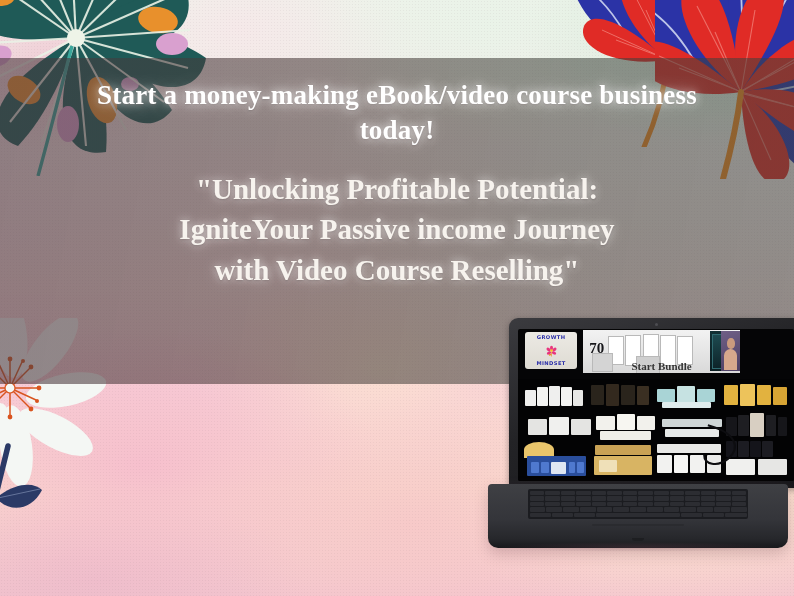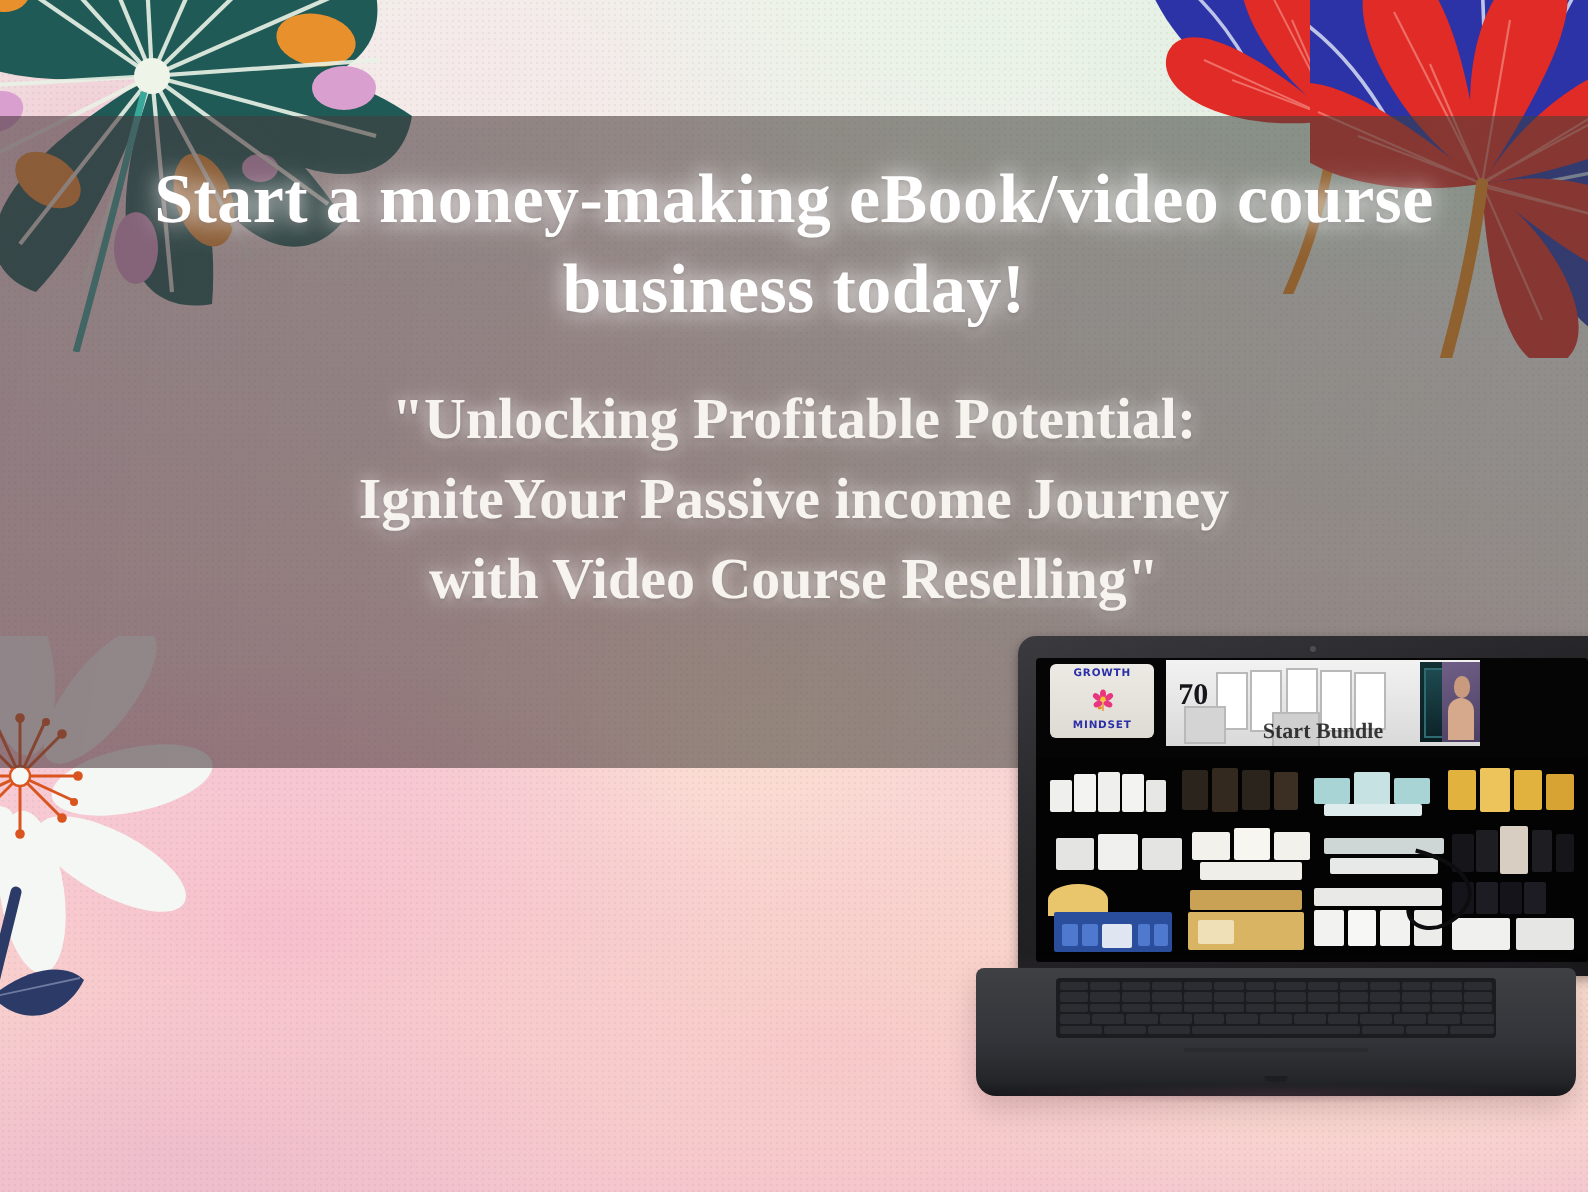--- a/index.html
+++ b/index.html
@@ -39,21 +39,21 @@
   .fl{position:absolute;pointer-events:none;}
   .fl-tl{left:-42px;top:-54px;width:250px;height:230px;}
   .fl-tr1{left:560px;top:-58px;width:215px;height:205px;}
   .fl-tr2{left:655px;top:-36px;width:200px;height:215px;}
   .fl-bl{left:-48px;top:318px;width:200px;height:290px;}
 
   
   .copy{position:absolute;left:0;right:0;top:78px;text-align:center;}
   .headline{
     font-family:"Liberation Serif", serif;
-    font-weight:bold;font-size:35px;line-height:1.28;
+    font-weight:bold;font-size:27px;line-height:1.28;
     color:#ffffff;letter-spacing:.2px;
     text-shadow:0 0 10px rgba(255,255,255,.75), 0 0 22px rgba(255,255,255,.45), 0 1px 2px rgba(80,60,60,.35);
     margin:0 60px;
   }
   .subhead{
     font-family:"Liberation Serif", serif;
     font-weight:bold;font-size:29px;line-height:1.39;
     color:#f7f3ee;margin:22px 150px 0 150px;
     text-shadow:0 0 8px rgba(255,255,255,.55), 0 0 18px rgba(255,255,255,.30), 0 1px 2px rgba(70,55,55,.35);
   }

